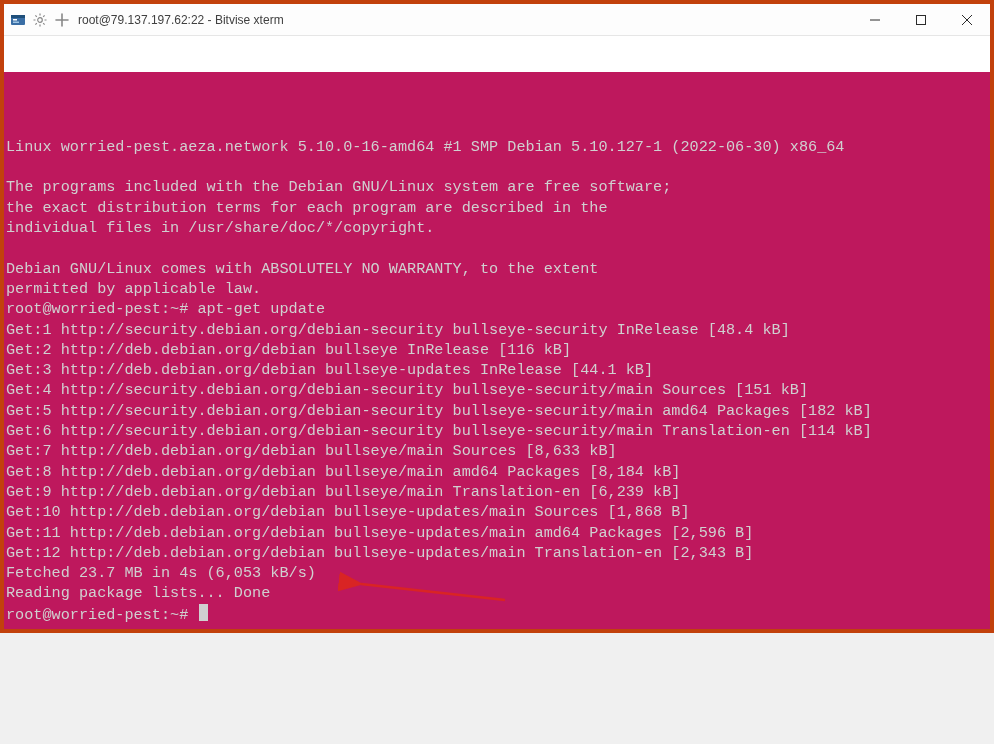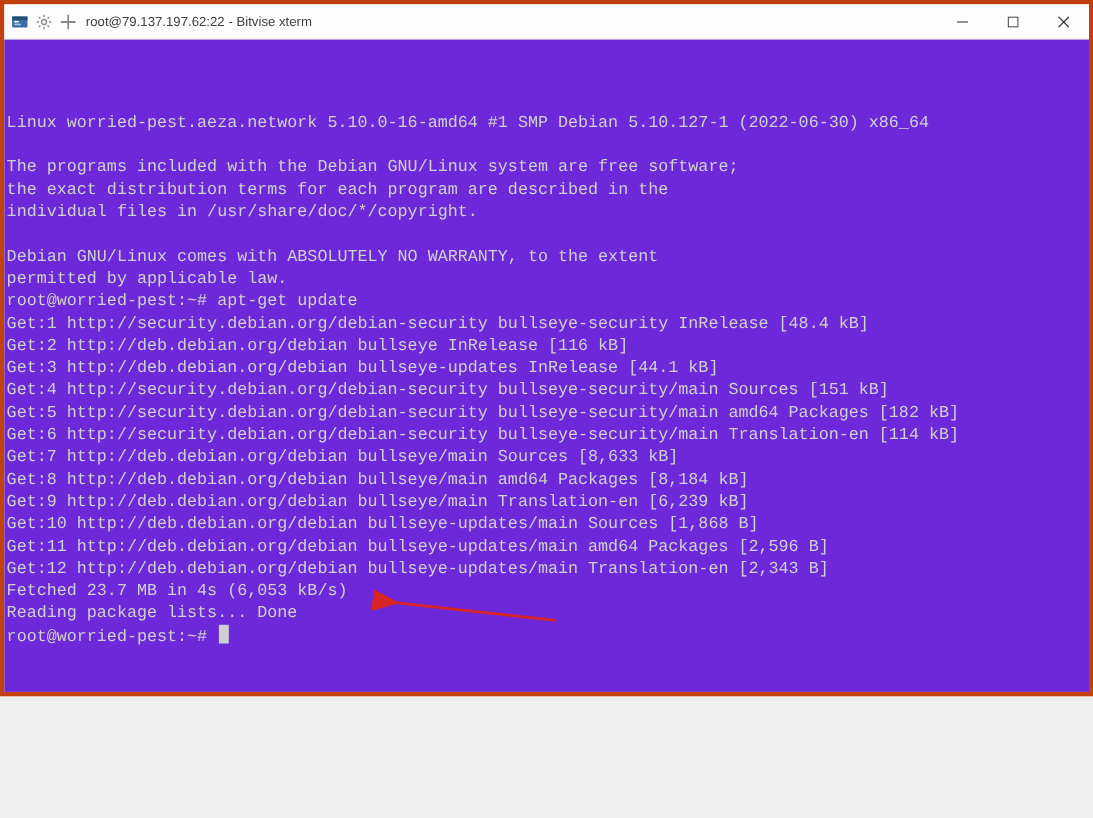--- a/index.html
+++ b/index.html
@@ -50,29 +50,30 @@
     display: flex;
   }
   .win-btn {
     width: 46px; height: 32px;
     display: flex; align-items: center; justify-content: center;
     color: #2b2b2b;
   }
   .win-btn svg { width: 10px; height: 10px; }
   .terminal {
     flex: 1;
-    background: #6d28d9;
+    background: #be185d;
     padding: 4px 6px 6px 2px;
     font-family: "Consolas", "Menlo", "Courier New", monospace;
     font-size: 15.2px;
     line-height: 20.3px;
     color: #d0d0d0;
     white-space: pre;
     overflow: hidden;
     position: relative;
+    margin-top: 36px;
   }
   .line { white-space: pre; }
   .cursor {
     display: inline-block;
     width: 9px; height: 17px;
     background: #d0d0d0;
     vertical-align: -2px;
     margin-left: 2px;
   }
   .arrow-annotation {

